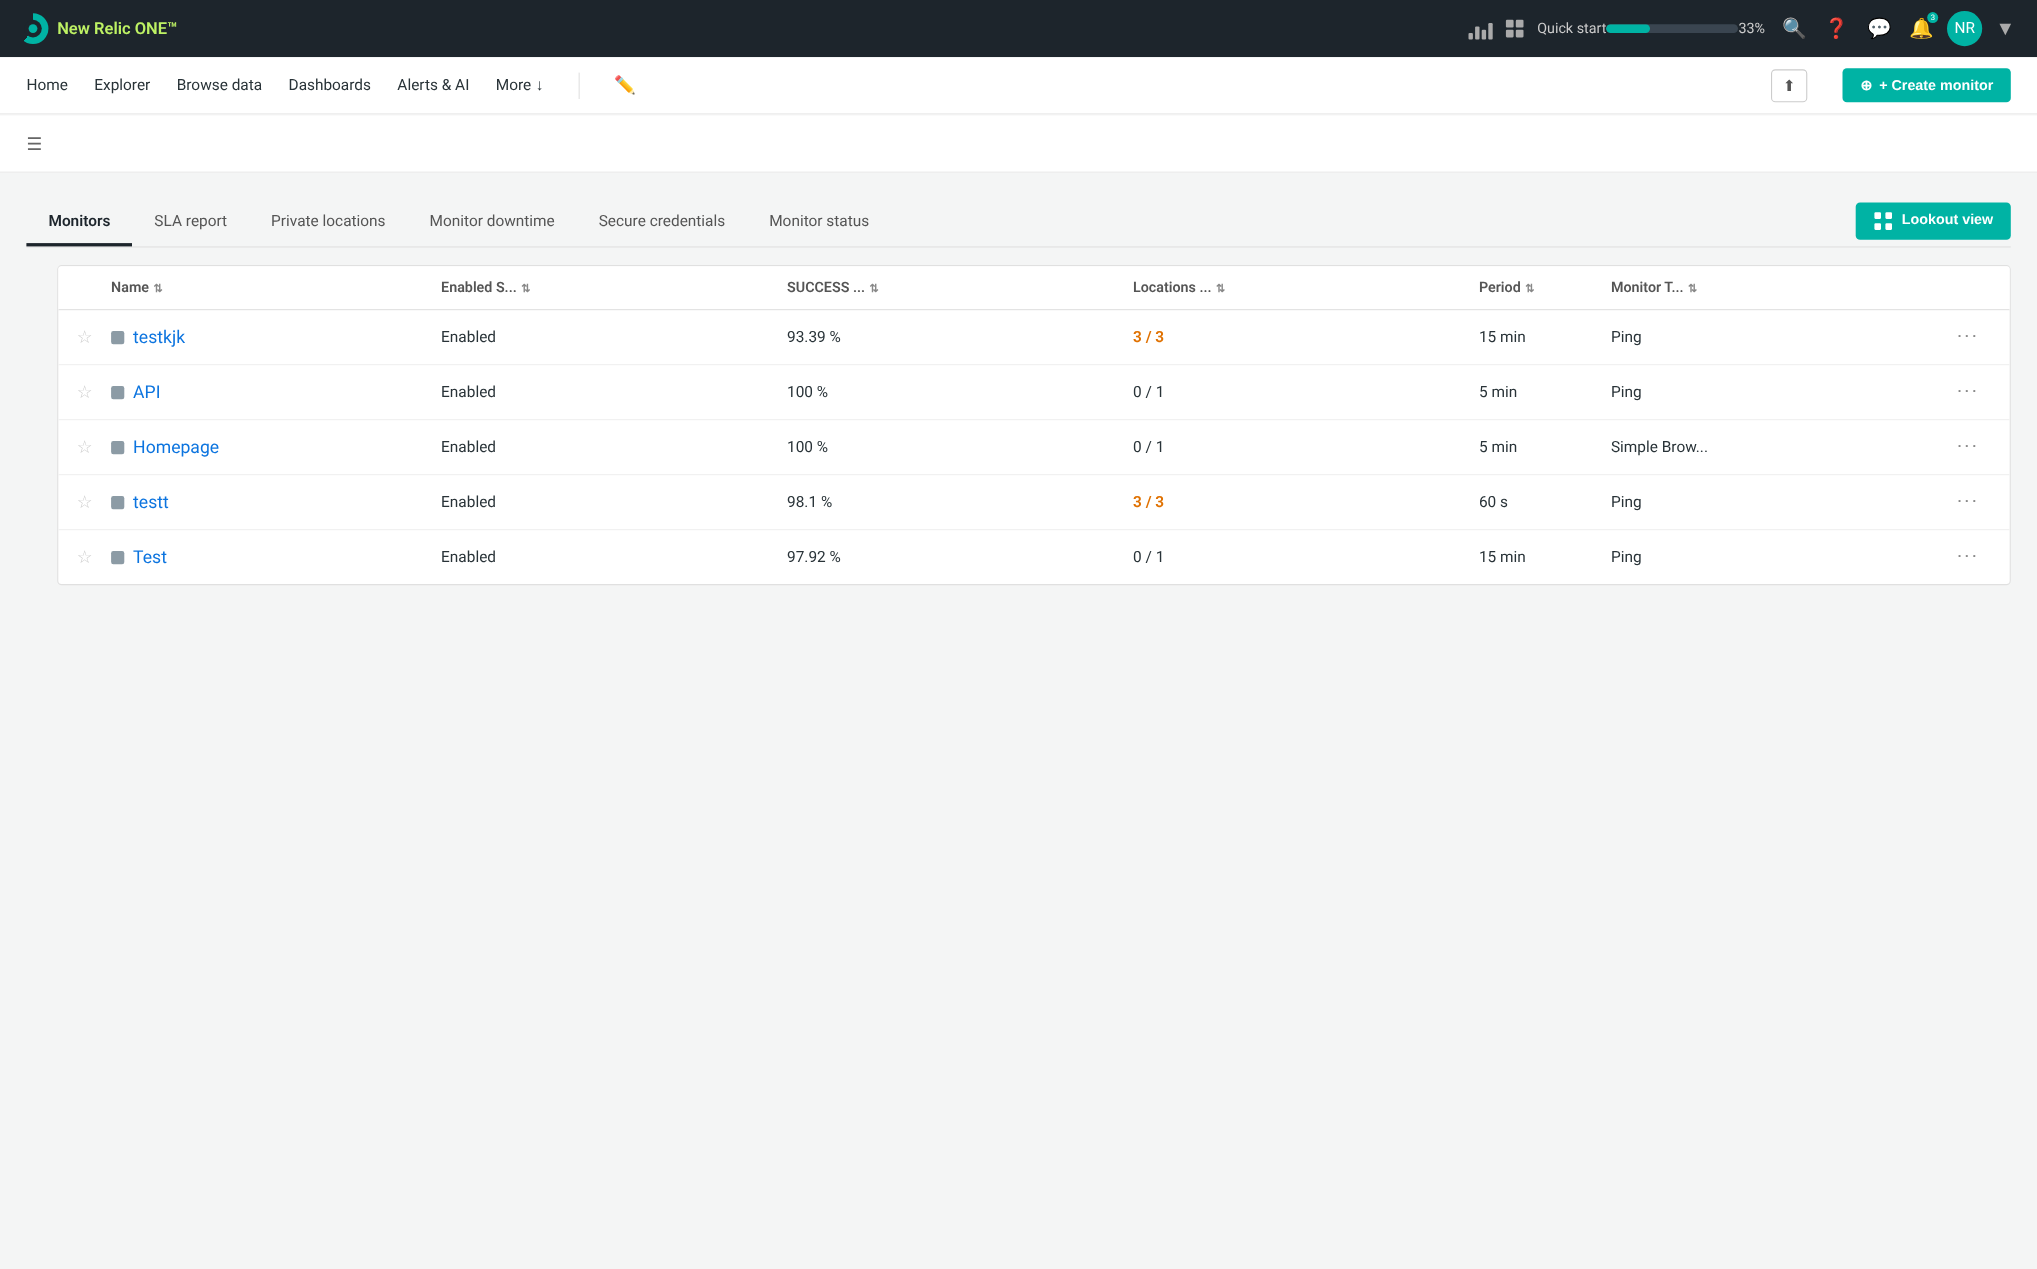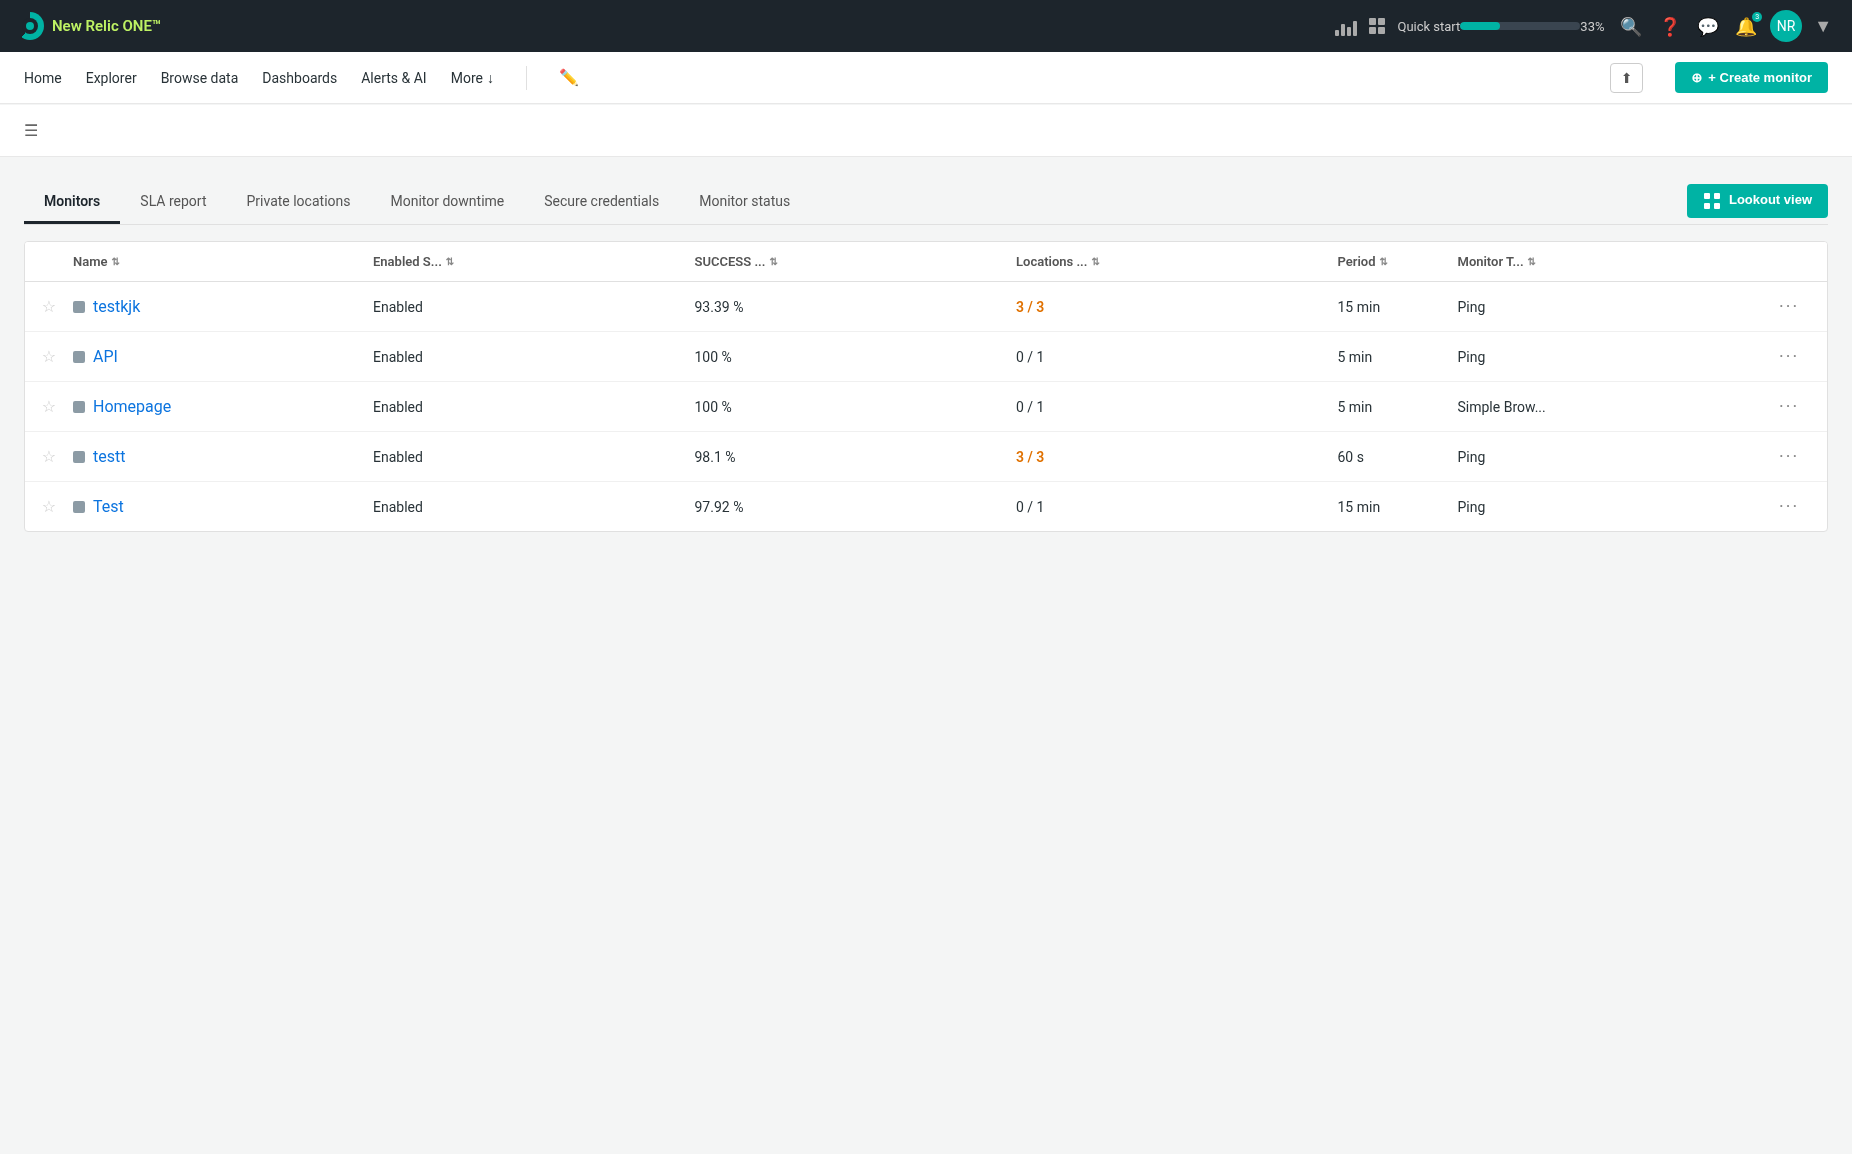--- a/index.html
+++ b/index.html
@@ -42,21 +42,21 @@
     .main-content { padding: 24px; }
 
     
     .tabs-row { display: flex; align-items: center; border-bottom: 1px solid #e0e0e0; margin-bottom: 0; }
     .tabs { display: flex; flex: 1; gap: 0; }
     .tab { padding: 12px 20px; font-size: 14px; cursor: pointer; color: #555; border-bottom: 3px solid transparent; text-decoration: none; white-space: nowrap; }
     .tab.active { color: #1d252c; border-bottom: 3px solid #1d252c; font-weight: 600; }
     .lookout-btn { display: flex; align-items: flex-start; gap: 8px; background: #00b3a4; color: white; border: none; border-radius: 4px; padding: 8px 16px; font-size: 13px; font-weight: 600; cursor: pointer; margin-bottom: 4px; }
 
     
-    .table-container { background: white; border: 1px solid #e0e0e0; border-radius: 4px; margin-top: 16px; overflow: hidden; }
+    .table-container { background: white; border: 1px solid #e0e0e0; border-radius: 4px; margin-top: 16px; overflow: hidden; margin-left: 28px; }
     .table-header { display: grid; grid-template-columns: 48px 300px 1fr 1fr 1fr 120px 1fr 48px; align-items: center; border-bottom: 1px solid #e0e0e0; padding: 12px 0; background: white; }
     .th { font-size: 13px; font-weight: 600; color: #555; display: flex; align-items: center; gap: 4px; cursor: pointer; user-select: none; }
     .sort-icon { font-size: 10px; color: #888; }
     .table-row { display: grid; grid-template-columns: 48px 300px 1fr 1fr 1fr 120px 1fr 48px; align-items: center; border-bottom: 1px solid #f0f0f0; padding: 14px 0; }
     .table-row:last-child { border-bottom: none; }
     .star-icon { color: #ccc; cursor: pointer; font-size: 16px; text-align: center; }
     .monitor-name { display: flex; align-items: center; gap: 8px; font-size: 16px; color: #0c74df; cursor: pointer; }
     .status-dot { width: 12px; height: 12px; border-radius: 2px; flex-shrink: 0; }
     .dot-gray { background: #8c9ba5; }
     .cell { font-size: 14px; color: #293338; }

